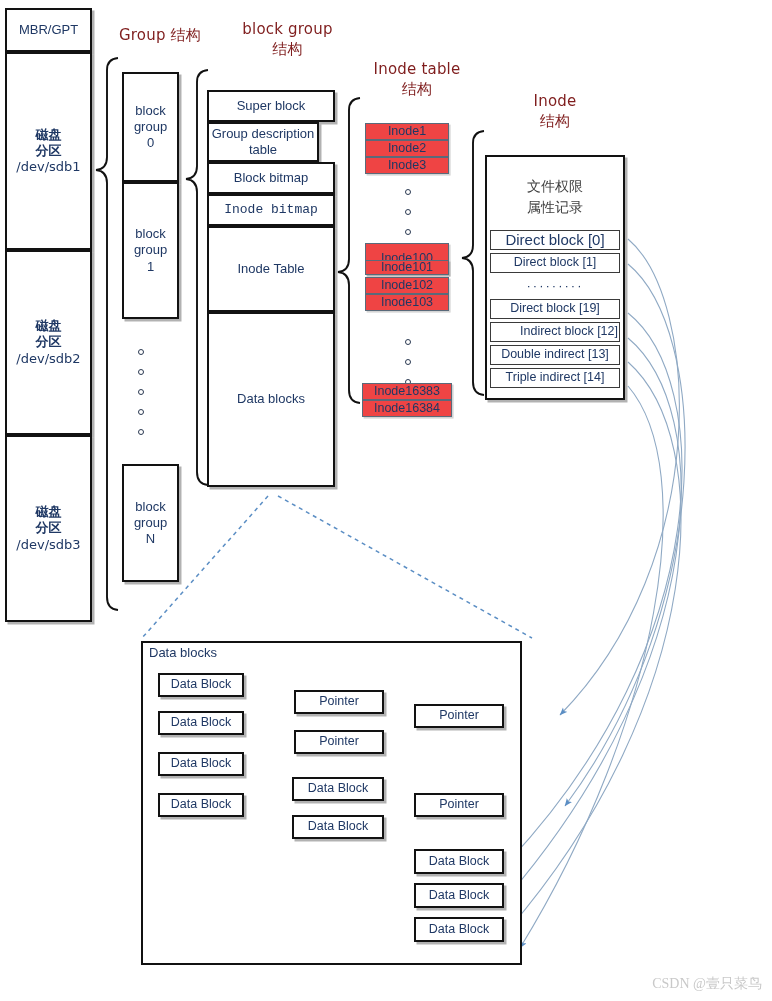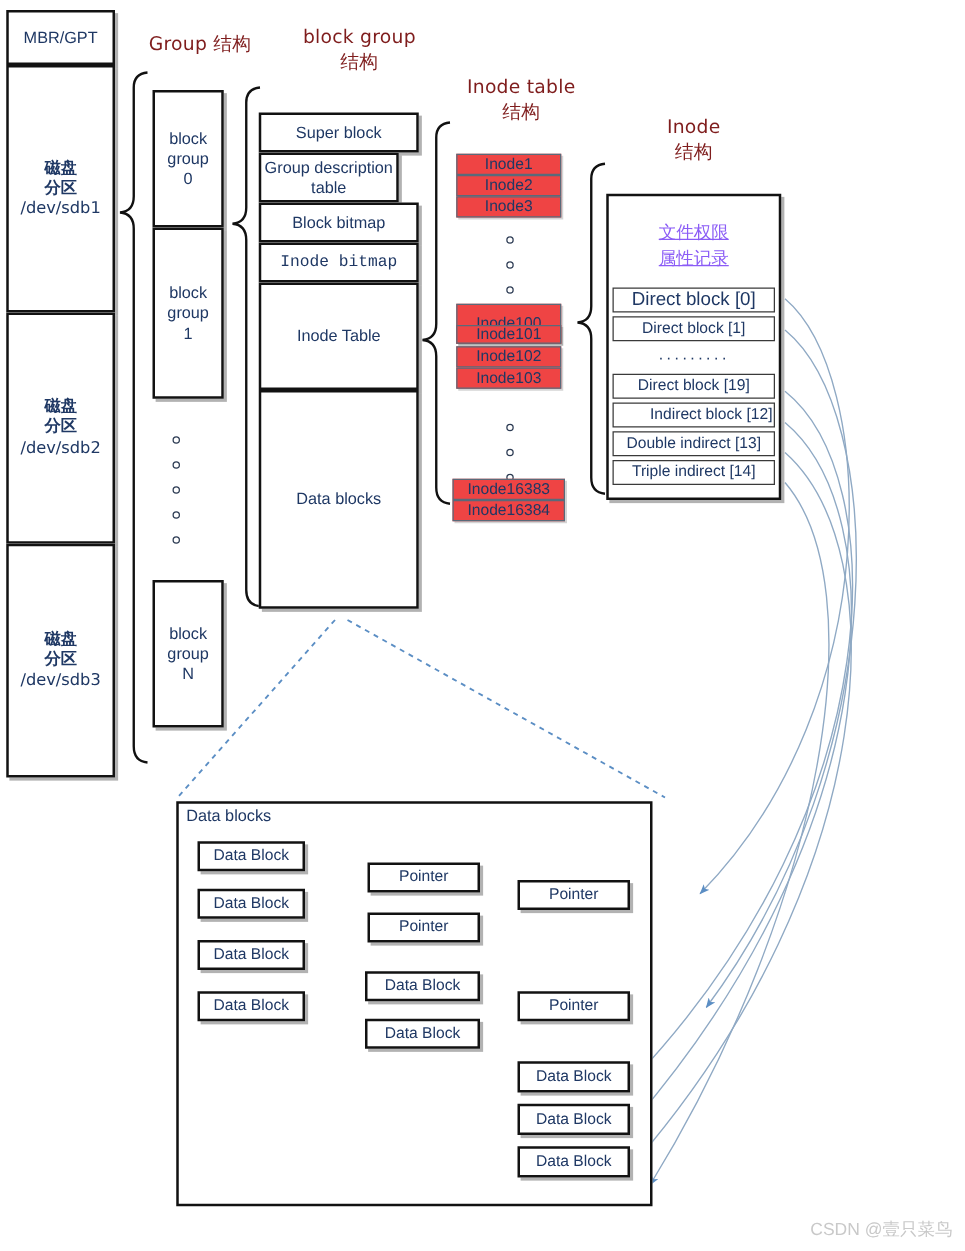--- a/index.html
+++ b/index.html
@@ -37,21 +37,21 @@
   .cjk{font-family:"DejaVu Sans","Liberation Sans",sans-serif;}
 
   
   .dots{position:absolute;display:flex;flex-direction:column;align-items:center;}
   .dots i{display:block;width:4px;height:4px;border:1px solid #2b3a52;border-radius:50%;margin:7px 0;}
 
   .ell{letter-spacing:2px;color:#1f3864;font-size:13px;}
 
   .watermark{
     position:absolute;right:10px;bottom:8px;color:#c9c9c9;font-size:14px;
-    font-family:Liberation Sans, sans-serif;
+    font-family:Liberation Serif, serif;
   }
 </style>
 </head>
 <body>
 
 <div class="stage">
 
   <svg class="svglayer" viewBox="0 0 772 1001">
     <defs>
       <marker id="ah" markerWidth="9" markerHeight="9" refX="7.5" refY="3.2" orient="auto">
@@ -210,21 +210,21 @@
       <i></i>
       <i></i>
   </div>
 
   <div class="box inodecell" style="left:362px;top:383px;width:90px;height:17px;">Inode16383</div>
   <div class="box inodecell" style="left:362px;top:400px;width:90px;height:17px;">Inode16384</div>
 
   <div class="box heavy" style="left:485px;top:155px;width:140px;height:245px;padding:0;display:block;background:#fff;"></div>
 
   <div style="position:absolute;left:488px;top:165px;width:134px;height:63px;display:flex;flex-direction:column;
-              align-items:center;justify-content:center;color:#8b5cf6;font-size:14px;line-height:1.45;text-decoration:underline;" class="cjk">
+              align-items:center;justify-content:center;color:#404040;font-size:14px;line-height:1.45;" class="cjk">
     <span>文件权限</span>
     <span>属性记录</span>
   </div>
 
   <div class="box thin" style="left:490px;top:230px;width:130px;height:20px;font-size:15px;">Direct block [0]</div>
   <div class="box thin" style="left:490px;top:253px;width:130px;height:20px;font-size:12.5px;">Direct block [1]</div>
   <div class="box thin" style="left:490px;top:276px;width:130px;height:20px;font-size:12.5px;border-color:transparent;">
     <span class="ell">·········</span>
   </div>
   <div class="box thin" style="left:490px;top:299px;width:130px;height:20px;font-size:12.5px;">Direct block [19]</div>

